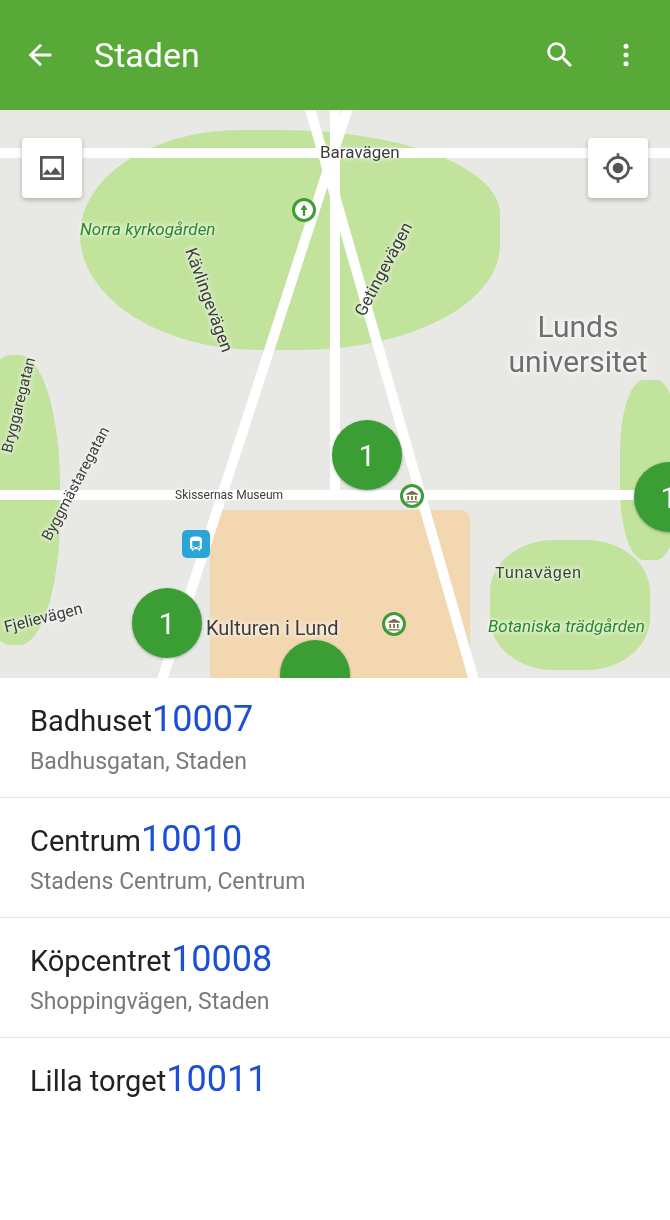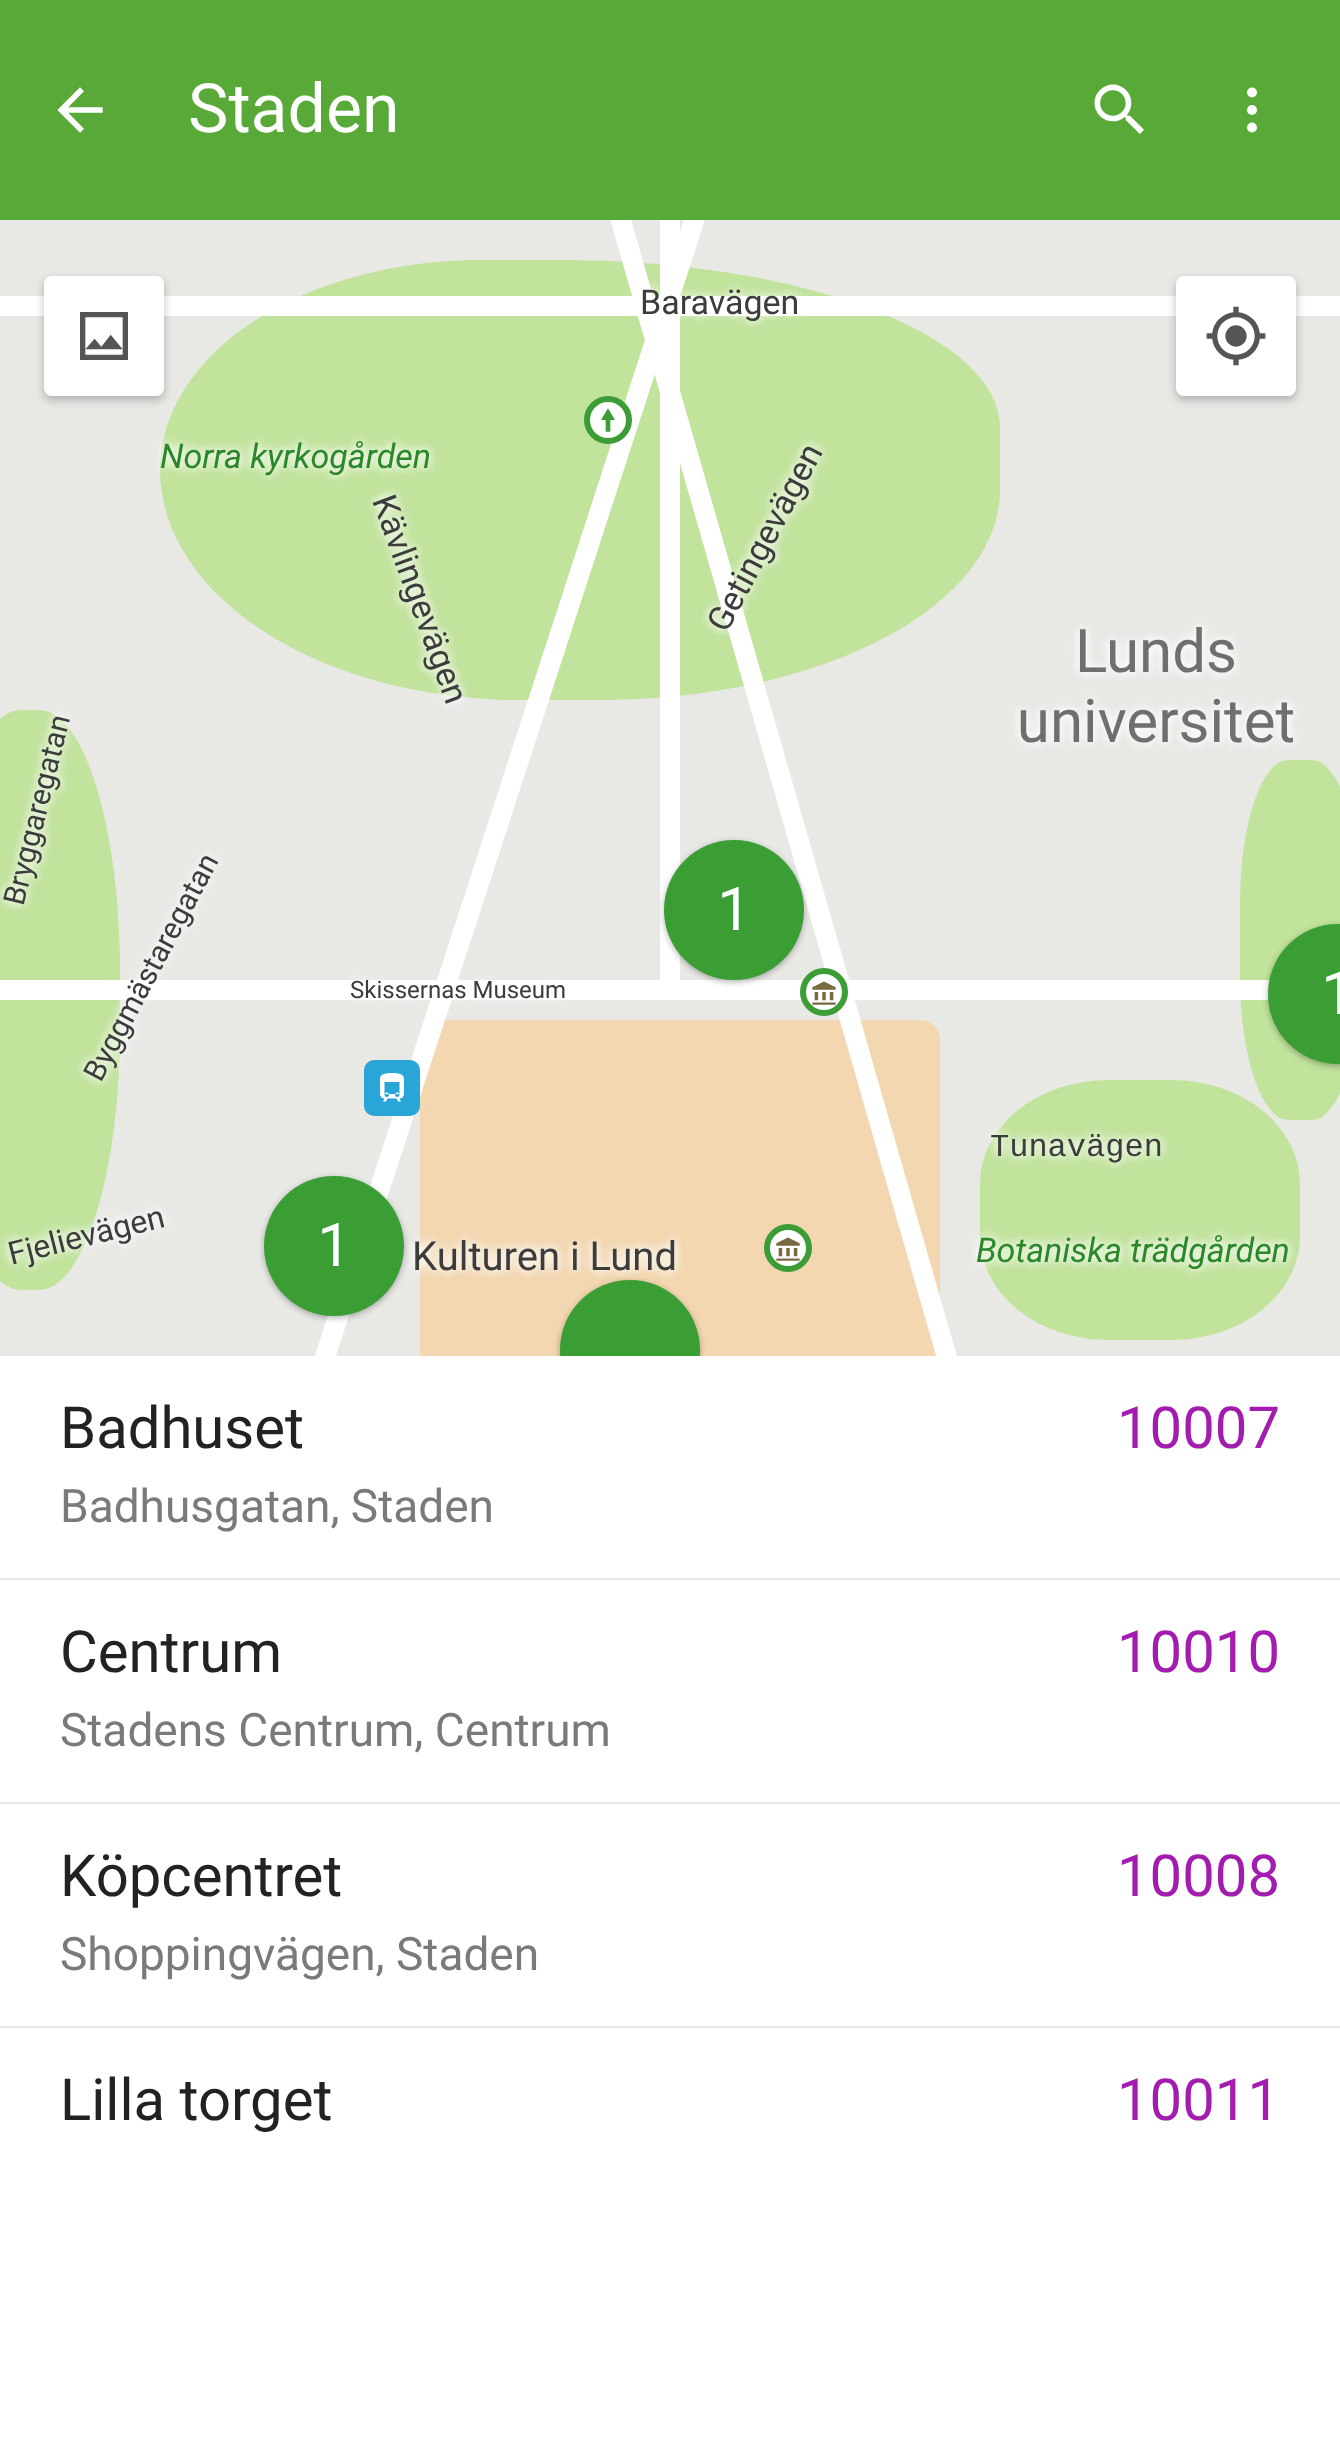--- a/index.html
+++ b/index.html
@@ -44,23 +44,23 @@
     .poi-dot { position:absolute; width:24px; height:24px; border-radius:50%; background:#fff; border:3px solid #3c9c36; display:flex; align-items:center; justify-content:center;}
     .poi-dot svg { width:14px; height:14px;}
     .tram { position:absolute; width:28px; height:28px; border-radius:5px; background:#2aa5d8; display:flex; align-items:center; justify-content:center;}
     
     .float-btn { position:absolute; width:60px; height:60px; background:#fff; border-radius:4px; box-shadow:0 2px 5px rgba(0,0,0,0.25); display:flex; align-items:center; justify-content:center;}
     .float-left { left:22px; top:28px;}
     .float-right { right:22px; top:28px;}
     
     .list { background:#fff; }
     .list-item { padding:20px 30px 22px; border-bottom:1px solid #e6e6e6; }
-    .li-row { display:flex; justify-content:space-between; align-items:baseline;}
+    .li-row { display:flex; justify-content:flex-start; align-items:baseline;}
     .li-title { font-size:29px; color:#222;}
-    .li-code { font-size:29px; color:#a21caf;}
+    .li-code { font-size:36px; color:#1d4ed8;}
     .li-sub { font-size:23px; color:#7a7a7a; margin-top:8px;}
   </style>
 </head>
 <body>
 
 <div class="app-bar">
   <div class="back-btn">
     <svg width="34" height="34" viewBox="0 0 24 24" fill="#fff">
         <path d="M20 11H7.83l5.59-5.59L12 4l-8 8 8 8 1.41-1.41L7.83 13H20z"></path>
       </svg>

